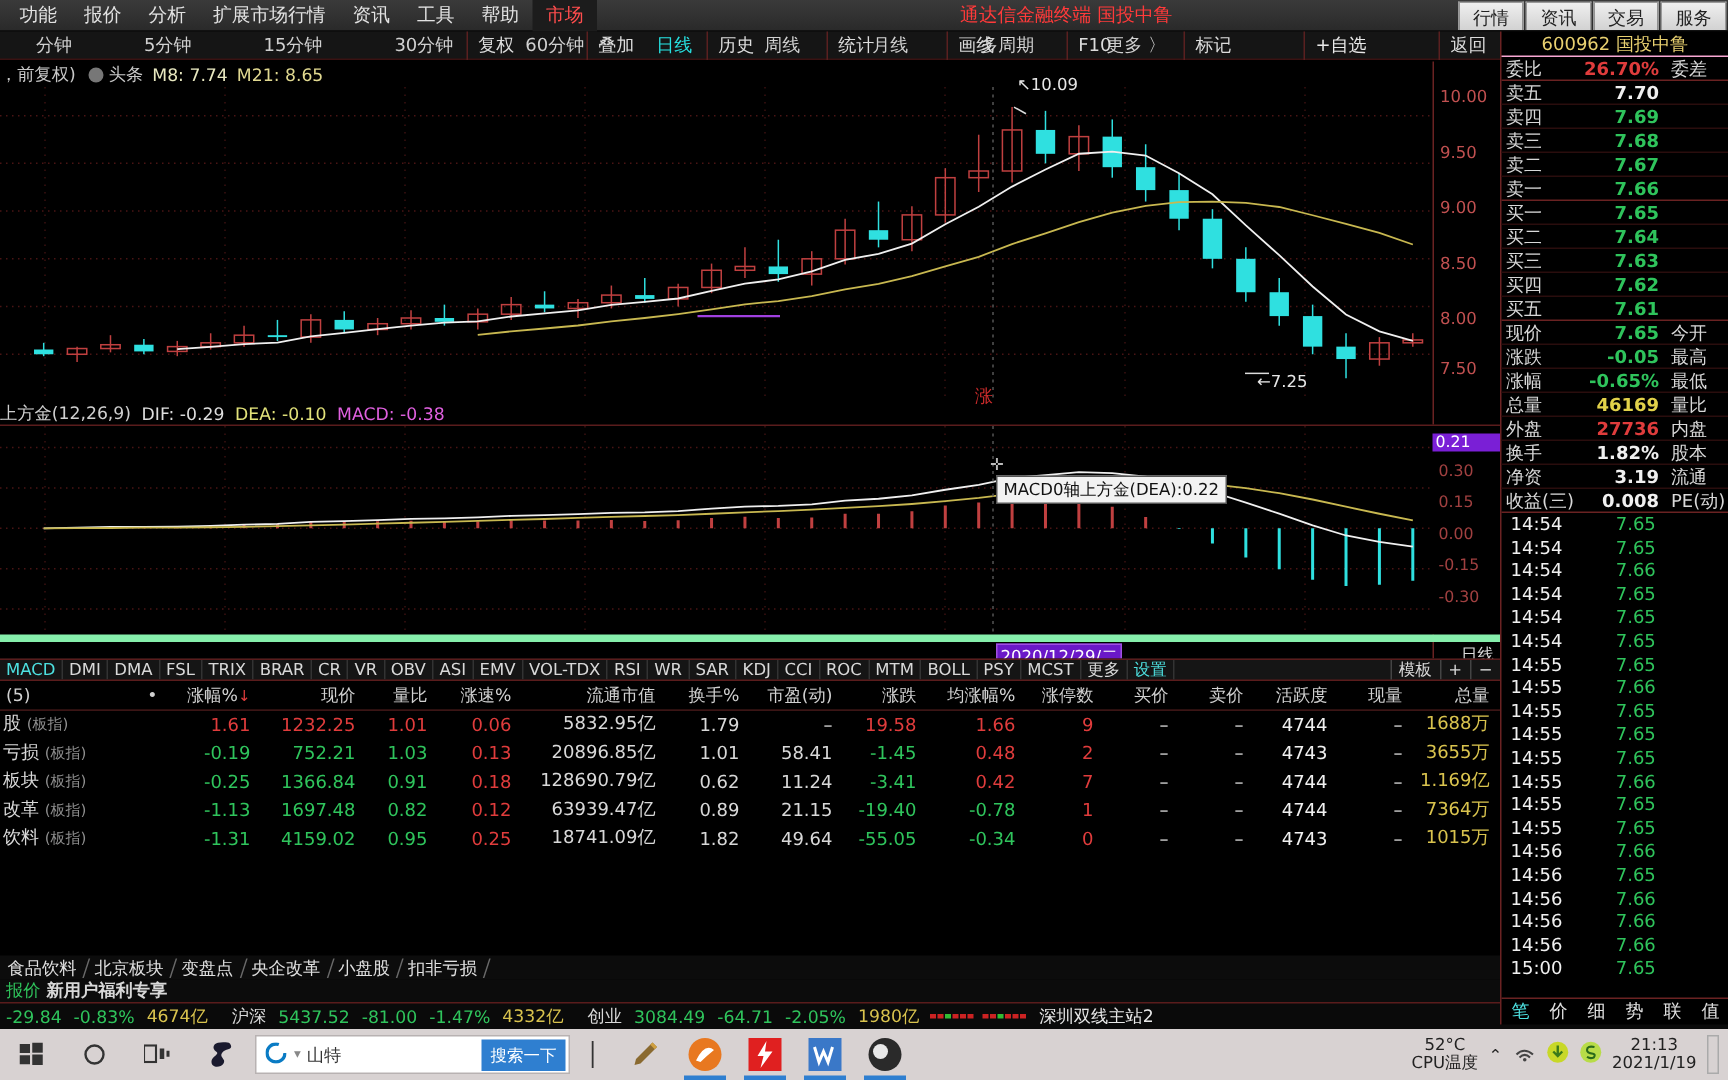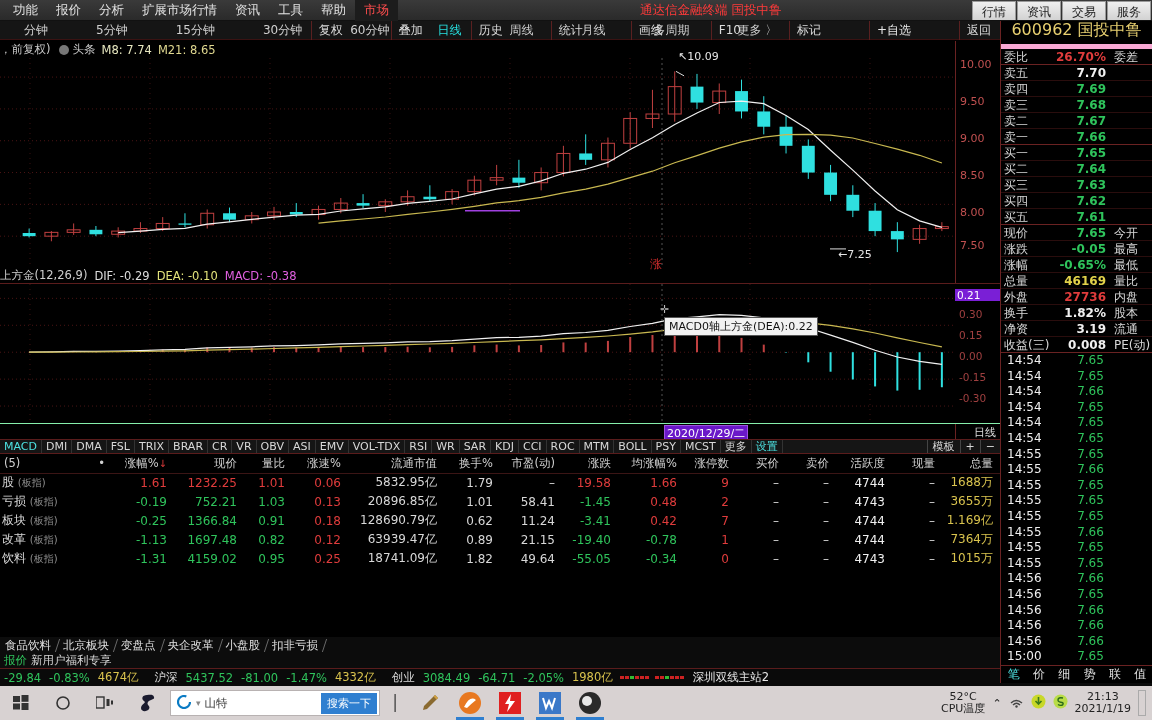--- a/index.html
+++ b/index.html
@@ -102,21 +102,21 @@
   .cross-marker { position:absolute; left:660px; top:303px; color:#bbb; font-size:11px; }
 
   .lbl-high { position:absolute; left:678px; top:50px; color:#e6e6e6; font-size:11px; }
   .lbl-low  { position:absolute; left:838px; top:248px; color:#e6e6e6; font-size:11px; }
   .lbl-zhang{
     position:absolute; left:650px; top:256px; color:#cc2b2b; font-size:12px;
   }
 
   .datebar {
     position:absolute; left:0; top:423px; width:1000px; height:16px;
-    border-top:1px solid #86efac; font-size:11px; color:#aa4646;
+    border-top:5px solid #86efac; font-size:11px; color:#aa4646;
   }
   .datebar .sel {
     position:absolute; left:664px; top:1px; background:#6a18c8; color:#fff;
     font-size:11px; padding:0 2px; border:1px solid #a050e0;
   }
   .datebar .rightlabel { position:absolute; right:4px; top:1px; color:#dcdcdc; }
 
   
   .ind-strip {
     position:absolute; left:0; top:439px; width:1000px; height:15px;
@@ -152,22 +152,22 @@
   .amt  { color:#d9c34e; }
   .tot  { color:#32c8c8; }
   .arrow-dn { color:#e03c3c; font-size:10px; }
 
   
   .qpanel {
     position:absolute; left:1000px; top:21px; width:152px; height:662px;
     background:#000; border-left:1px solid #6a2222; font-size:12px;
   }
   .qpanel .qtitle {
-    height:28px; line-height:17px; text-align:center; color:#e8d070; font-size:16px;
-    border-bottom:5px solid #f9a8d4; white-space:nowrap;
+    height:17px; line-height:17px; text-align:center; color:#e8d070; font-size:12px;
+    border-bottom:1px solid #f9a8d4; white-space:nowrap;
   }
   .qrow {
     display:flex; height:16px; line-height:16px; align-items:center;
     border-bottom:1px solid #2a0d0d;
   }
   .qrow .k { width:42px; color:#d8d8d8; padding-left:3px; font-size:12px; white-space:nowrap;}
   .qrow .v { flex:1; text-align:right; padding-right:4px; font-size:12px; font-weight:bold;}
   .qrow .k2 { width:42px; color:#d8d8d8; padding-left:4px; font-size:12px; white-space:nowrap;}
   .qsep { border-bottom:1px solid #6a2222; }
   .white { color:#f0f0f0; }
@@ -194,21 +194,21 @@
   .sectorbar .st:after {
     content:""; position:absolute; right:0; top:1px; width:1px; height:13px;
     background:#6a6a6a; transform:skewX(-18deg);
   }
 
   .adbar {
     position:absolute; left:0; top:653px; width:1000px; height:15px;
     background:#0c0c0c; display:flex; align-items:center; font-size:11.5px;
   }
   .adbar .tag { color:#2fc45c; padding:0 4px; }
-  .adbar .txt { color:#d8d8d8; }
+  .adbar .txt { color:#d8d8d8;font-weight:bold; }
 
   
   .statusbar {
     position:absolute; left:0; top:668px; width:1152px; height:18px;
     background:#0a0a0a; border-top:1px solid #5a1c1c;
     display:flex; align-items:center; font-size:11.5px; color:#d8d8d8;
   }
   .statusbar .sg { padding:0 4px; white-space:nowrap; }
   .statusbar .nm { color:#d8d8d8; }
   .statusbar .dnv { color:#2fc45c; }

